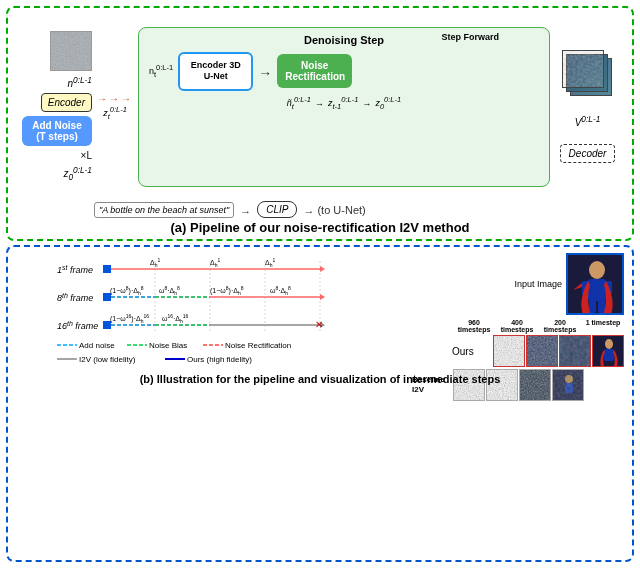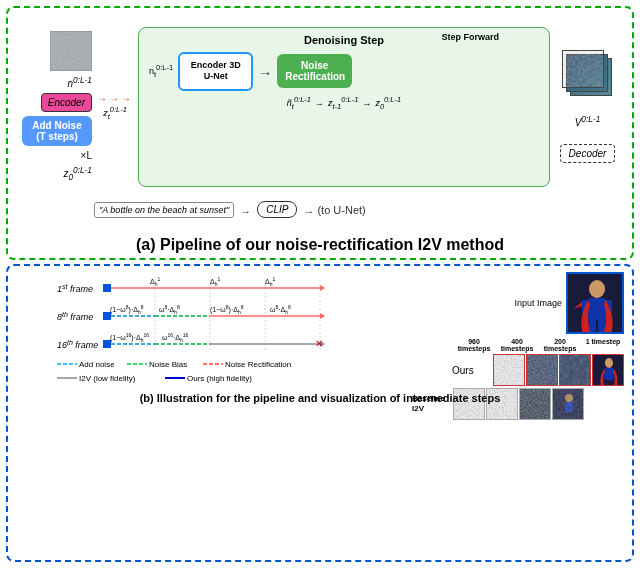--- a/index.html
+++ b/index.html
@@ -25,21 +25,21 @@
     .top-panel {
       border: 2px dashed #00aa00;
       border-radius: 8px;
       padding: 6px 8px 4px 8px;
       position: relative;
       background: white;
       flex: 0 0 auto;
     }
 
     .encoder-box {
-      background: #ec4899;
+      background: #fef9c3;
       border: 1.5px solid #333;
       border-radius: 4px;
       padding: 3px 6px;
       font-style: italic;
       font-size: 10px;
       text-align: center;
     }
 
     .add-noise-box {
       background: #5599ff;
@@ -123,24 +123,24 @@
       display: flex;
       flex-direction: column;
       gap: 4px;
     }
 
     .top-panel-inner {
       position: relative;
     }
 
     .panel-a-label {
-      font-size: 16px;
-      font-weight: bold;
-      text-align: center;
-      margin-top: 18px;
+      font-size: 13px;
+      font-weight: bold;
+      text-align: center;
+      margin-top: 2px;
     }
 
     .panel-b-label {
       font-size: 11px;
       font-weight: bold;
       text-align: center;
       margin-top: 2px;
     }
 
     .bottom-panel-inner {

